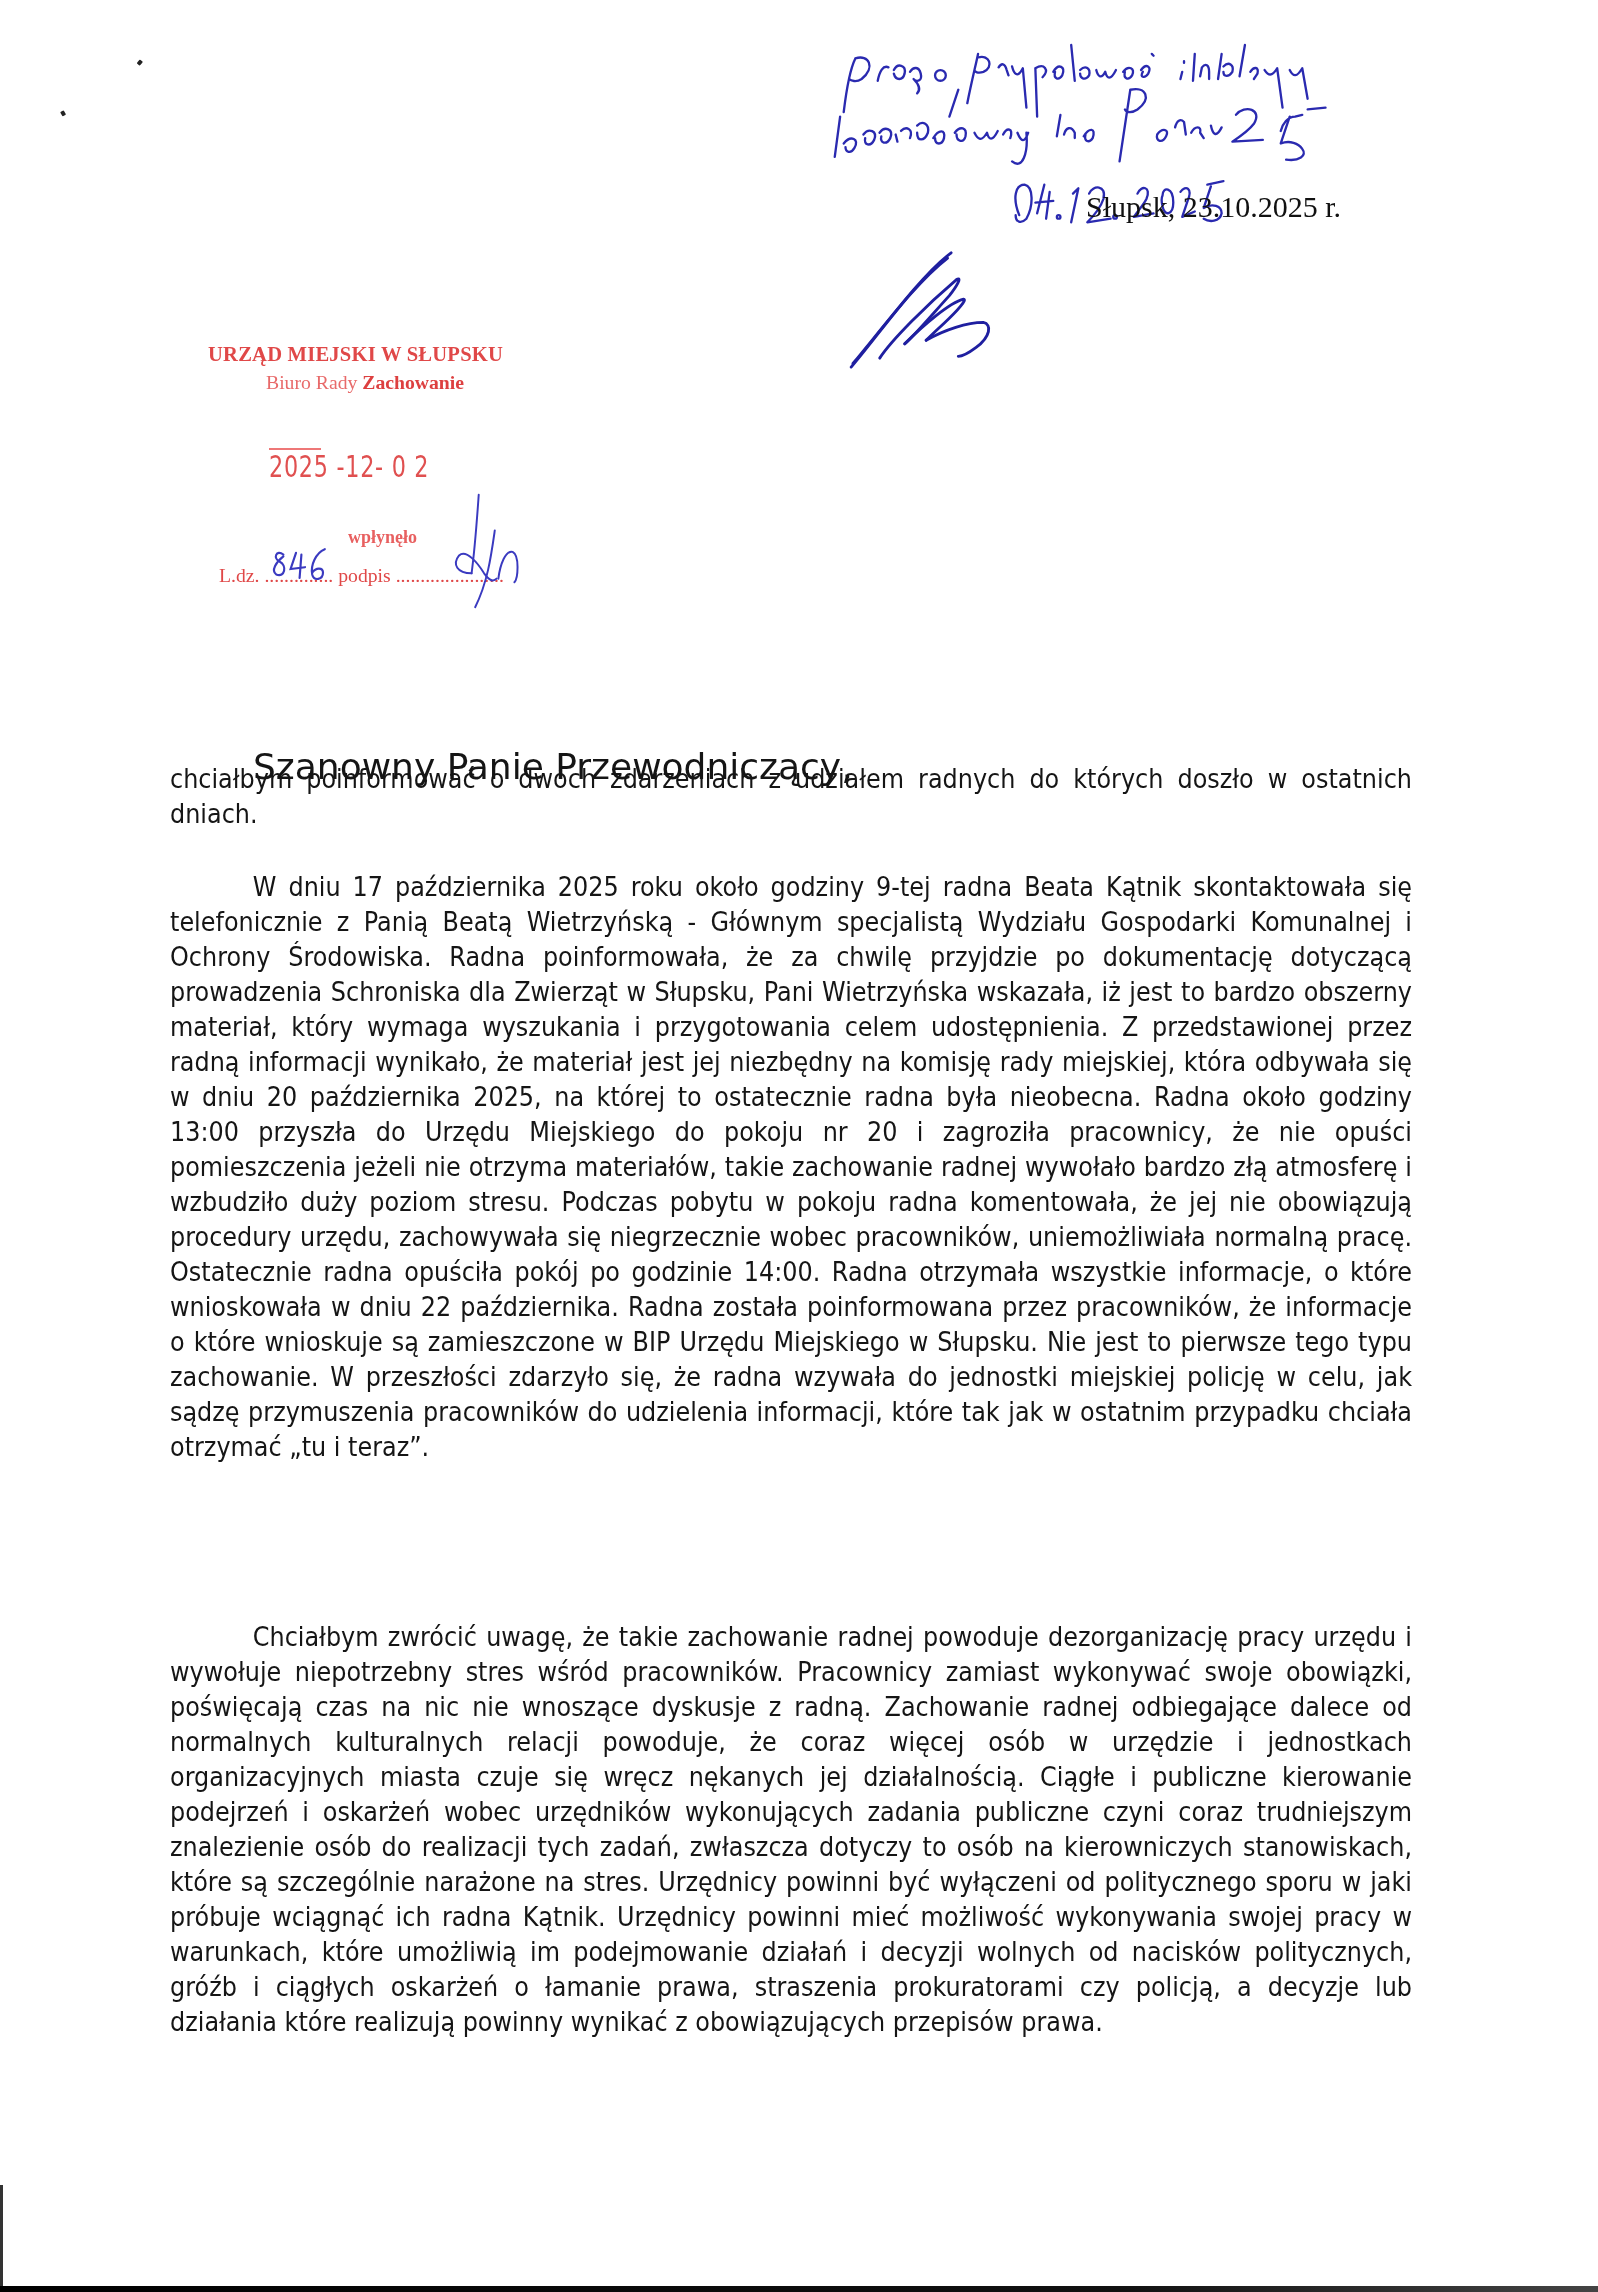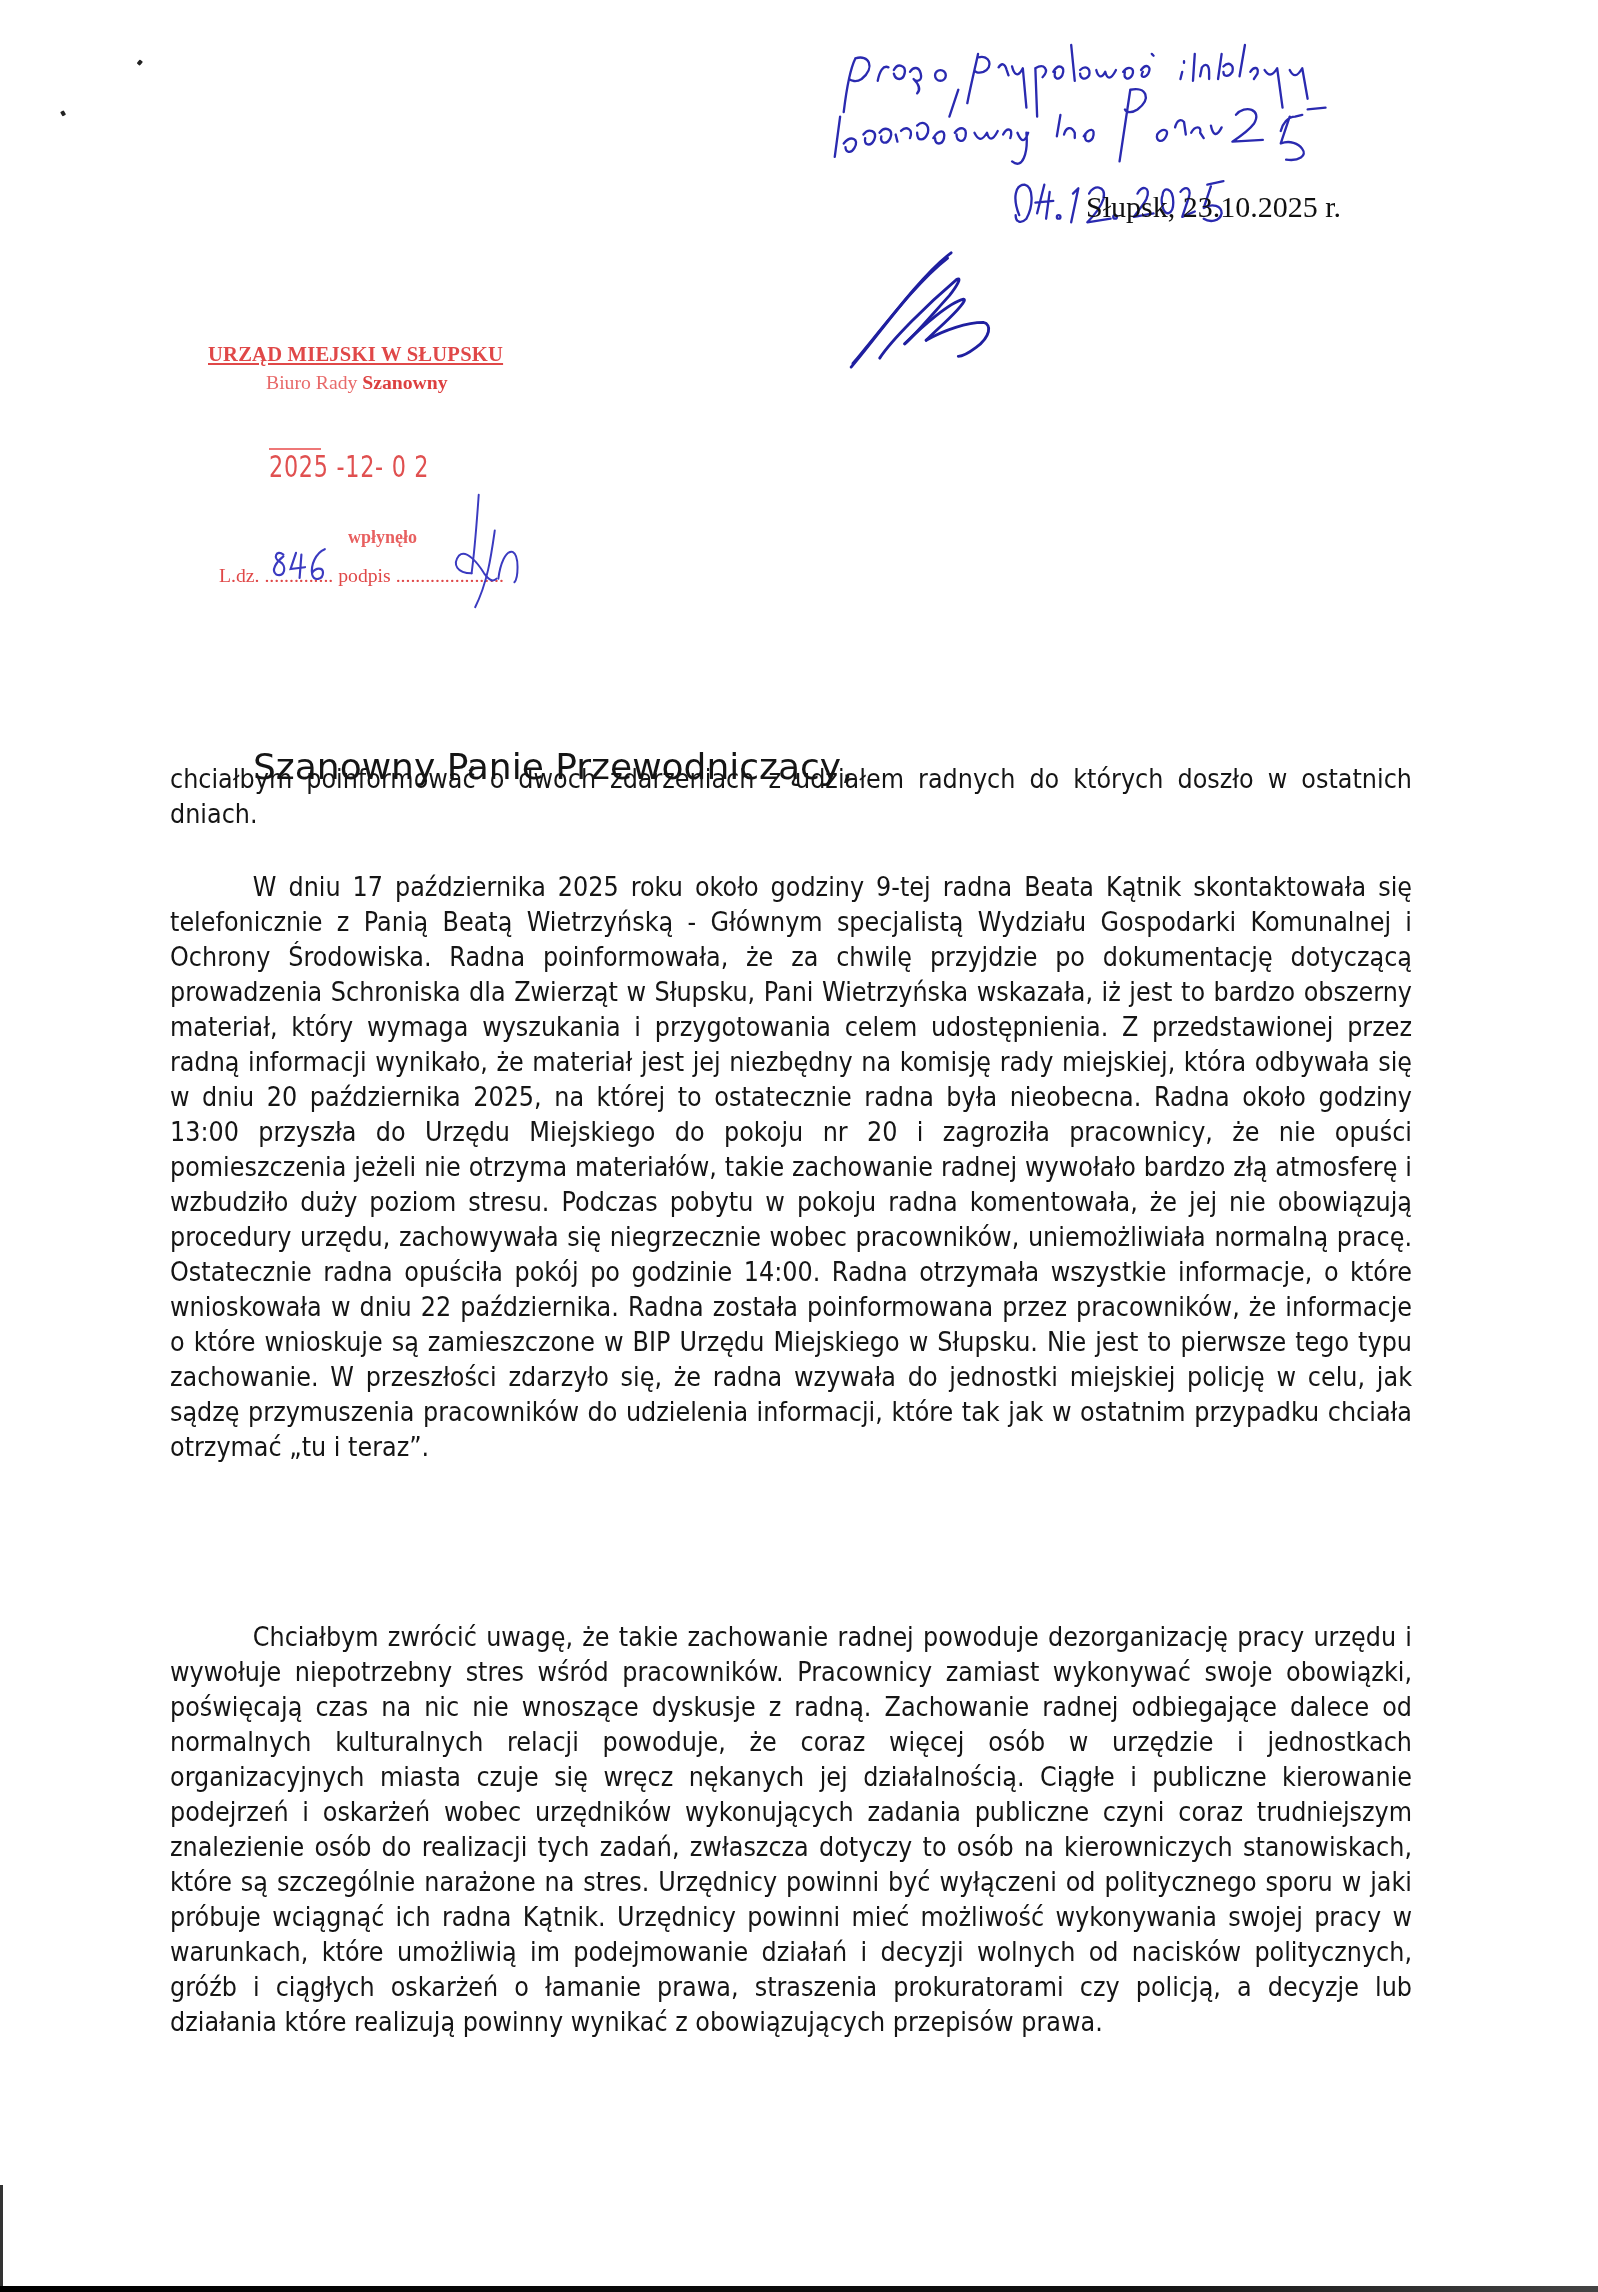--- a/index.html
+++ b/index.html
@@ -6,21 +6,21 @@
     body { width: 1599px; height: 2293px; position: relative; overflow: hidden; }
     .page { position: absolute; left: 0; top: 0; width: 1578px; height: 2293px; background: #ffffff; }
     .speck { position: absolute; width: 3.6px; height: 4.5px; background: #222; border-radius: 0.9px; }
 
     .handnote { position: absolute; font-family: "DejaVu Serif", serif; font-style: italic; color: #2a2ab0; }
     .handnote svg { position: absolute; left: 0; top: 0; }
 
     .place-date { position: absolute; left: 1086px; top: 190px; font-family: "Liberation Serif", serif; font-size: 30px; color: #111; }
 
     .stamp { position: absolute; color: #e04848; font-family: "Liberation Serif", serif; }
-    .stamp .office { position: absolute; left: 208px; top: 343px; font-size: 20.6px; font-weight: bold; letter-spacing: 0.2px; white-space: nowrap; text-decoration: underline; }
+    .stamp .office { position: absolute; left: 208px; top: 343px; font-size: 20.6px; font-weight: bold; letter-spacing: 0.2px; white-space: nowrap; }
     .stamp .dept { position: absolute; left: 266px; top: 371px; font-size: 19.7px; color: #e86a6a; white-space: nowrap; }
     .stamp .dept b { color: #dd4040; }
     .stamp .date { position: absolute; left: 269px; top: 448px; font-family: "DejaVu Sans Condensed", "DejaVu Sans", sans-serif; font-size: 31px; color: #e05050; white-space: nowrap; letter-spacing: 0.9px; transform: scaleX(0.8); transform-origin: left top; }
     .stamp .date-bar { position: absolute; left: 269px; top: 448px; width: 52px; height: 1.8px; background: #e77; }
     .stamp .inflow { position: absolute; left: 348px; top: 527px; font-size: 18px; font-weight: bold; color: #e86060; }
     .stamp .ldz { position: absolute; left: 219px; top: 564px; font-size: 19.7px; white-space: nowrap; }
     .stamp .ldz .dots { letter-spacing: 0; }
 
     .recipient { position: absolute; left: 912px; top: 421px; font-family: "Liberation Serif", serif; font-size: 29px; line-height: 34px; color: #111; }
     .recipient div { white-space: nowrap; }
@@ -110,21 +110,21 @@
         <path d="M70 104 C90 84, 120 58, 136 54 C140 54, 130 66, 115 80 C104 90, 96 98, 94 100"></path>
         <path d="M94 100 C115 88, 140 80, 158 80 C168 82, 166 96, 150 108 C142 114, 134 118, 130 118"></path>
       </g>
     </svg>
   </div>
 
   <div class="stamp">
     <div class="office">URZĄD MIEJSKI W SŁUPSKU</div>
     <div class="dept">
       <span>Biuro Rady</span>
-      <b>Szanowny</b>
+      <b>Zachowanie</b>
     </div>
     <div class="date-bar"></div>
     <div class="date">2025 -12- 0 2</div>
     <div class="inflow">wpłynęło</div>
     <div class="ldz">
       <span>L.dz.</span>
       <span class="dots">..........</span><span>....</span>
       <span style="font-weight:normal;">podpis</span>
       <span class="dots">......................</span>
     </div>

